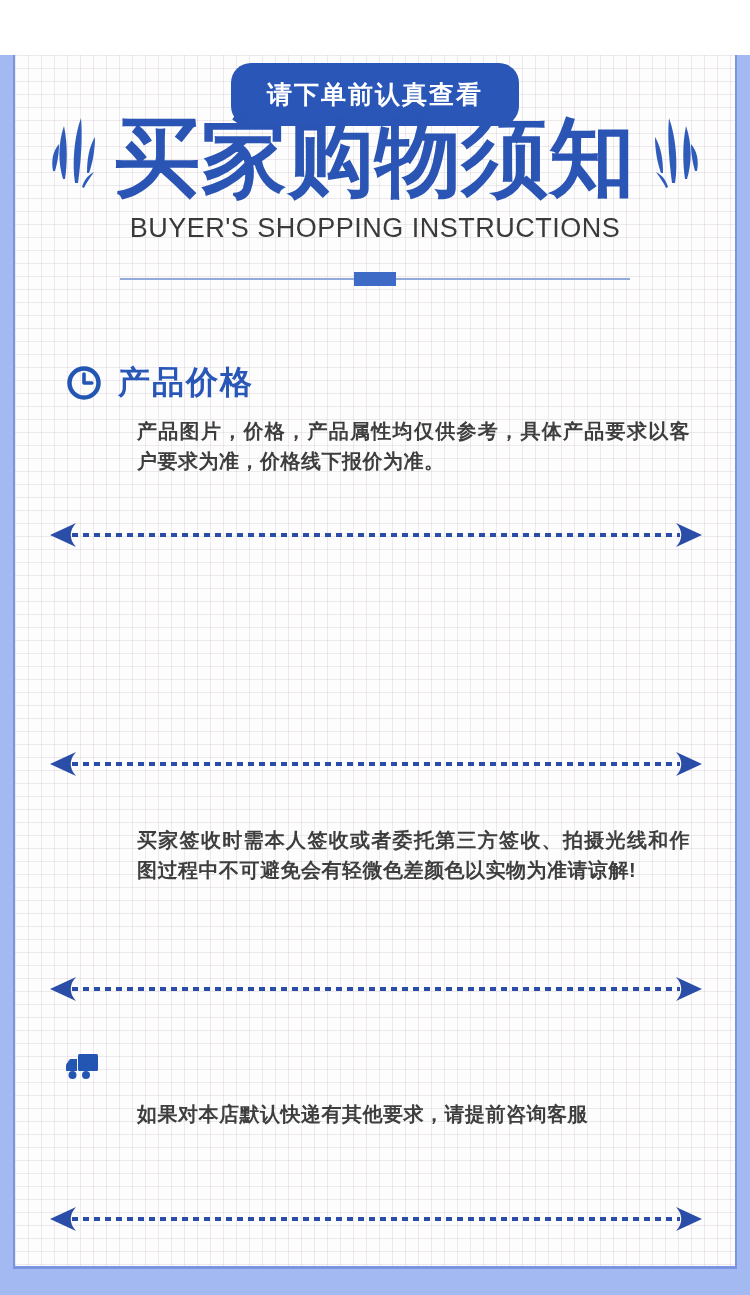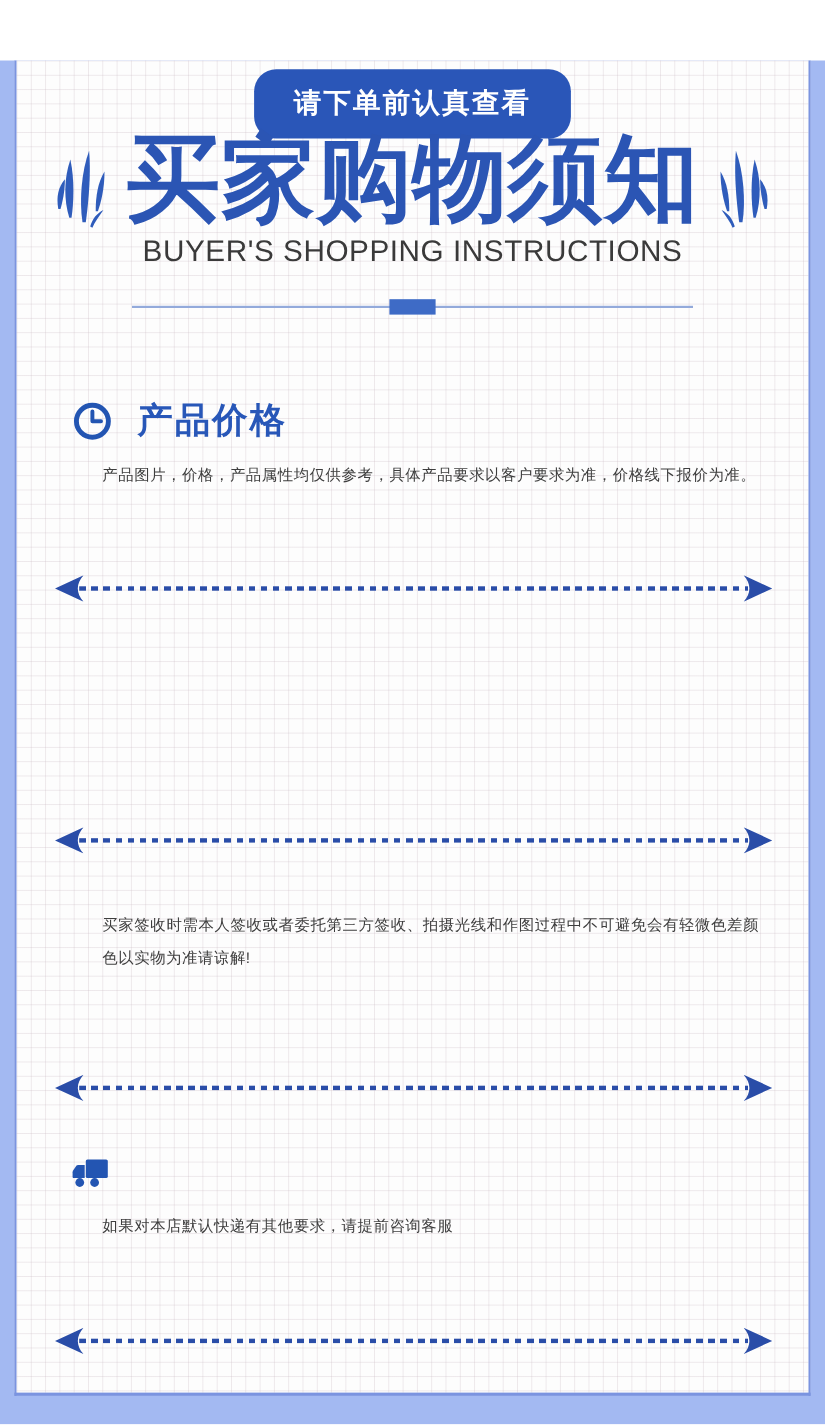--- a/index.html
+++ b/index.html
@@ -25,45 +25,45 @@
   
   .ribbon{
     position:absolute;top:8px;left:50%;transform:translateX(-50%);
     background:#2a56b8;color:#ffffff;border-radius:20px;
     height:39px;line-height:39px;padding:12px 36px;
     font-size:25px;font-weight:700;letter-spacing:2px;white-space:nowrap;
   }
   
   .title-row{
     position:absolute;top:52px;left:0;right:0;height:106px;
-    display:flex;align-items:flex-end;justify-content:center;gap:16px;
+    display:flex;align-items:flex-start;justify-content:center;gap:16px;
   }
   .main-title{
     color:#2b55b4;font-size:86px;font-weight:900;letter-spacing:1px;
     line-height:100px;white-space:nowrap;
   }
   .grass{flex:0 0 auto;}
   .grass.right svg{transform:scaleX(-1);}
   .subtitle{
     position:absolute;top:158px;left:0;right:0;text-align:center;
     color:#3a3a3a;font-size:27px;font-weight:400;letter-spacing:0.5px;
   }
   
   .t-div{position:absolute;top:216px;left:105px;width:510px;height:16px;}
   .t-div .line{position:absolute;top:7px;left:0;right:0;height:2px;background:#93aadb;}
   .t-div .block{position:absolute;top:1px;left:50%;transform:translateX(-50%);width:42px;height:14px;background:#3e6bc6;}
   
   .section{position:absolute;left:0;right:0;}
-  .sec-header{display:flex;align-items:center;gap:21px;margin-left:49px;height:46px;}
+  .sec-header{display:flex;align-items:center;gap:14px;margin-left:49px;height:46px;}
   .sec-title{color:#2857b8;font-size:32px;font-weight:700;letter-spacing:2px;white-space:nowrap;}
   .sec-icon{width:40px;height:40px;flex:0 0 auto;display:flex;align-items:center;justify-content:center;}
   .sec-body{
     margin:10px 45px 0 78px;
-    color:#3e3e3e;font-size:14px;font-weight:400;line-height:30px;
-    letter-spacing:0.5px;text-align:justify;
+    color:#3e3e3e;font-size:20px;font-weight:700;line-height:30px;
+    letter-spacing:0.5px;text-align:justify;padding-left:44px;
   }
   
   .arrow-div{position:absolute;left:35px;right:33px;height:28px;}
   .arrow-div .dash{
     position:absolute;left:22px;right:22px;top:12px;height:4px;
     background:repeating-linear-gradient(90deg,#2a4da8 0 6px,transparent 6px 11px);
   }
   .arrow-div .head{position:absolute;top:2px;width:26px;height:24px;}
   .arrow-div .head.left{left:0;}
   .arrow-div .head.right{right:0;}

